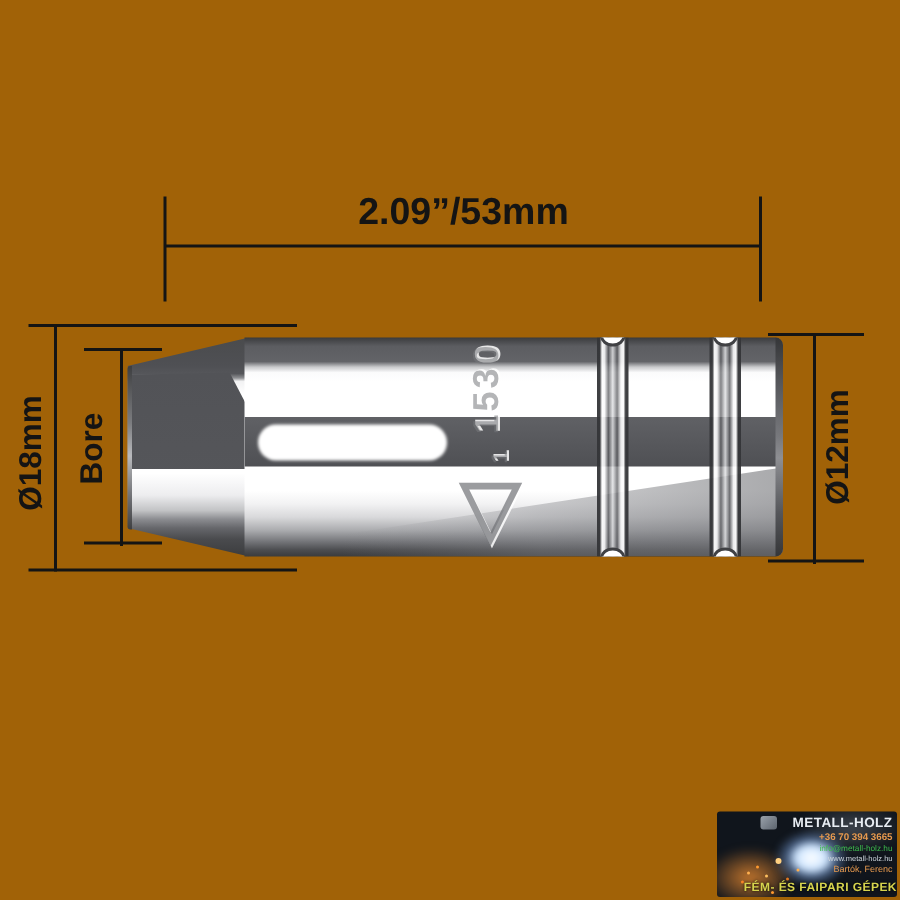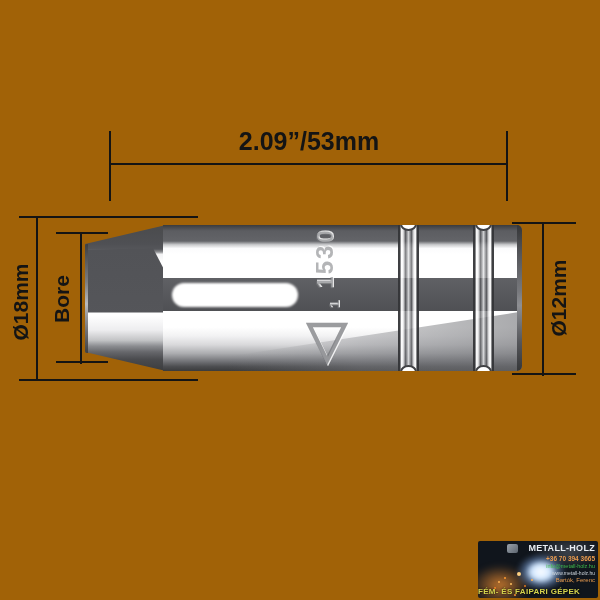--- a/index.html
+++ b/index.html
@@ -107,21 +107,21 @@
   #wm-sparks{left:20px;top:40px;width:2px;height:2px;border-radius:50%;background:#ffb050;
     box-shadow:6px -4px 0 #ff9a30,12px 2px 0 #ffc060,-4px 6px 0 #ff8828,20px -8px 0 1px #ffd080,
                26px 4px 0 #e07820,33px -2px 0 #ffb050,9px 10px 0 #c86418,16px 13px 0 #ff9a30;}
   #wm-title-row{top:2px;right:3px;display:flex;align-items:center;gap:10px;}
   #wm-icon{width:11px;height:9px;border-radius:2px;background:linear-gradient(135deg,#9aa2ab,#5c646e);}
   #wm-title{color:#e8edf3;font-size:9px;font-weight:bold;letter-spacing:0.3px;}
   #wm-phone{top:14px;right:3px;color:#e89a4e;font-size:6.5px;font-weight:bold;}
   #wm-email{top:22px;right:3px;color:#3dbb4d;font-size:5.5px;}
   #wm-site{top:29px;right:3px;color:#cdd5dc;font-size:5px;}
   #wm-name{top:36px;right:3px;color:#e89a4e;font-size:6px;}
-  #wm-tagline{bottom:2px;left:0;width:120px;text-align:left;color:#d6d44e;
+  #wm-tagline{bottom:2px;left:0;width:120px;text-align:right;color:#d6d44e;
     font-size:8px;font-weight:bold;letter-spacing:0.3px;text-shadow:0 0 2px #000;}
 </style>
 </head>
 <body>
 
 <div id="canvas">
 
   <div>
     <div class="dim-label" id="len-label">2.09”/53mm</div>
     <div class="dim-line" id="len-line"></div>

